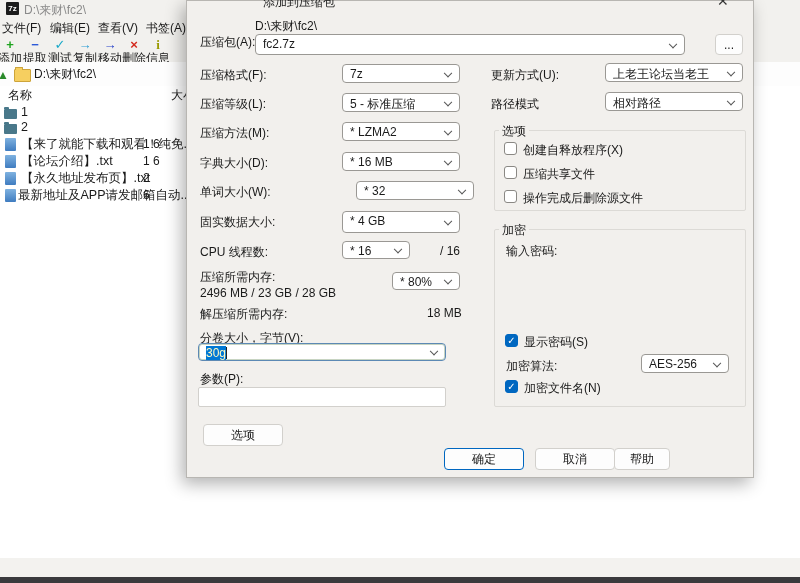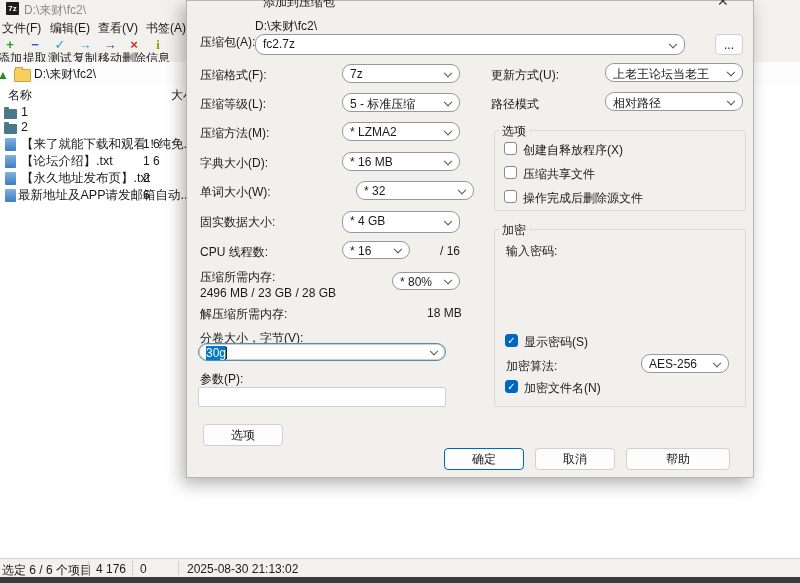--- a/index.html
+++ b/index.html
@@ -32,21 +32,21 @@
   .statusbar{left:0;top:558px;width:800px;height:19px;background:#f2f1ee;border-top:1px solid #d6d4d0;}
   .sb-sep{top:2px;width:1px;height:14px;background:#d4d2ce;}
   .sb-txt{top:3px;white-space:nowrap;}
   .taskstrip{left:0;top:577px;width:800px;height:6px;background:#3a3a3d;}
   
   .dialog{left:186px;top:0;width:568px;height:478px;background:#f2f0ed;border:1px solid #b8b6b2;
           box-shadow:-4px 6px 16px rgba(0,0,0,.30);box-sizing:border-box;}
   .dlg-title{left:76px;top:-7px;font-size:12px;color:#1a1a1a;white-space:nowrap;}
   .dlg-close{left:530px;top:-8px;font-size:14px;color:#333;}
   .lbl{white-space:nowrap;color:#1a1a1a;}
-  .combo{background:#fff;border:1px solid #9a9894;border-radius:9px;box-sizing:border-box;}
+  .combo{background:#fff;border:1px solid #9a9894;border-radius:4px;box-sizing:border-box;}
   .combo .cv{position:absolute;left:7px;top:2px;white-space:nowrap;}
   .combo::after{content:"";position:absolute;right:8px;top:40%;width:5px;height:5px;
                 border-right:1.3px solid #555;border-bottom:1.3px solid #555;transform:translateY(-30%) rotate(45deg);}
   .tinput{background:#fff;border:1px solid #d2d0cc;border-radius:2px;box-sizing:border-box;}
   .groupbox{border:1px solid #dcdad6;border-radius:2px;box-sizing:border-box;}
   .gb-legend{background:#f2f0ed;padding:0 3px;white-space:nowrap;}
   .cb{width:13px;height:13px;box-sizing:border-box;border-radius:3px;border:1px solid #8a8884;background:#fff;}
   .cb.on{background:#0067c0;border-color:#0067c0;color:#fff;font-size:10px;line-height:12px;text-align:center;}
   .btn{background:#fdfdfd;border:1px solid #d2d0cc;border-radius:4px;box-sizing:border-box;
        display:flex;align-items:center;justify-content:center;font-size:12px;}
@@ -126,29 +126,20 @@
       <span class="abs fl-name">【永久地址发布页】.txt</span>
       <span class="abs fl-size">2</span>
     </div>
     <div class="abs fl-row" style="top:84px">
       <div class="abs fl-icon-file" style="left:5px;top:2px"></div>
       <span class="abs fl-name" style="left:18px">最新地址及APP请发邮箱自动...</span>
       <span class="abs fl-size">6</span>
     </div>
   </div>
 
-  <div class="abs statusbar">
-    <span class="abs sb-txt" style="left:2px">选定 6 / 6 个项目</span>
-    <div class="abs sb-sep" style="left:88px"></div>
-    <span class="abs sb-txt" style="left:96px">4 176</span>
-    <div class="abs sb-sep" style="left:132px"></div>
-    <span class="abs sb-txt" style="left:140px">0</span>
-    <div class="abs sb-sep" style="left:178px"></div>
-    <span class="abs sb-txt" style="left:187px">2025-08-30 21:13:02</span>
-  </div>
   <div class="abs taskstrip"></div>
 
   <div class="abs dialog">
     <span class="abs dlg-title">添加到压缩包</span>
     <span class="abs dlg-close">✕</span>
 
     <span class="abs lbl" style="left:13px;top:33px">压缩包(A):</span>
     <span class="abs lbl" style="left:68px;top:17px">D:\来财\fc2\</span>
     <div class="abs combo" style="left:68px;top:33px;width:430px;height:21px">
       <span class="cv">fc2.7z</span>
@@ -243,18 +234,18 @@
       </div>
     <div class="abs cb on" style="left:318px;top:379px">✓</div>
     <span class="abs lbl" style="left:337px;top:379px">加密文件名(N)</span>
 
     <div class="abs btn default" style="left:257px;top:447px;width:80px;height:22px">
       <span>确定</span>
     </div>
     <div class="abs btn" style="left:348px;top:447px;width:80px;height:22px">
       <span>取消</span>
     </div>
-    <div class="abs btn" style="left:439px;top:447px;width:104px;height:22px">
+    <div class="abs btn" style="left:427px;top:447px;width:56px;height:22px">
       <span>帮助</span>
     </div>
   </div>
 
 </div>
 
 </body></html>

